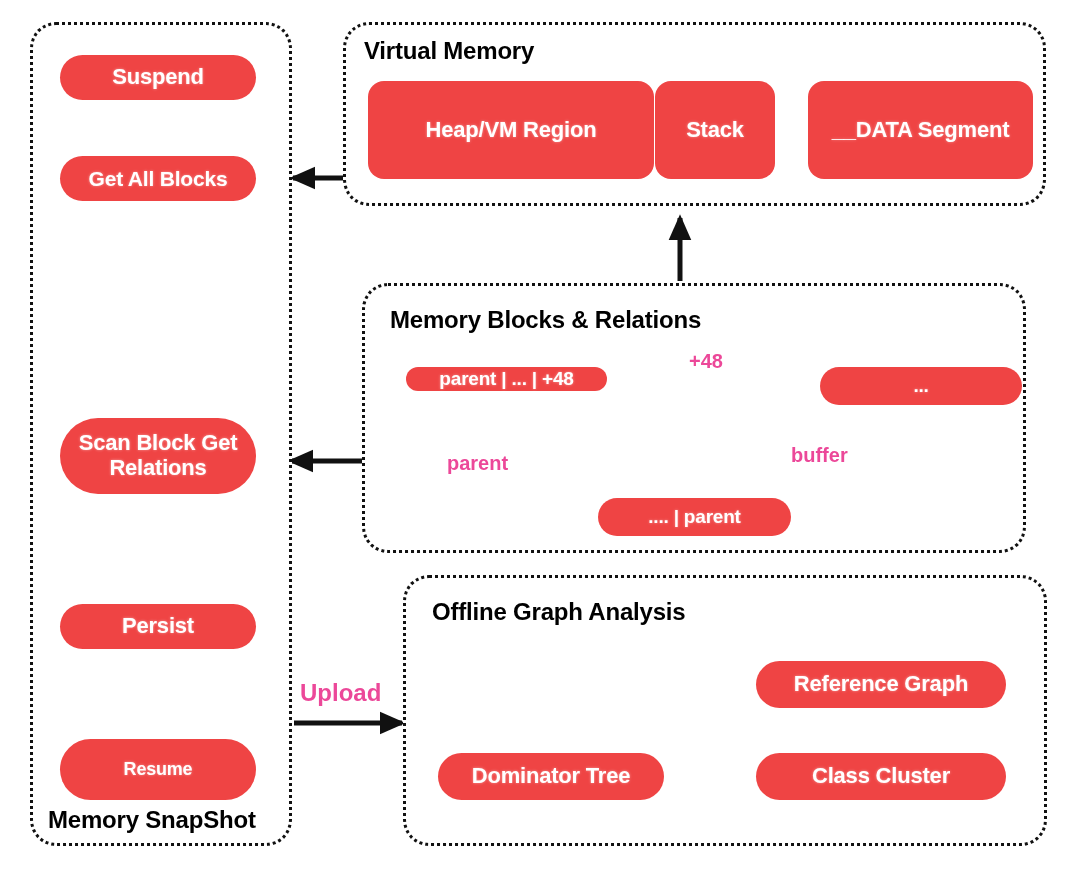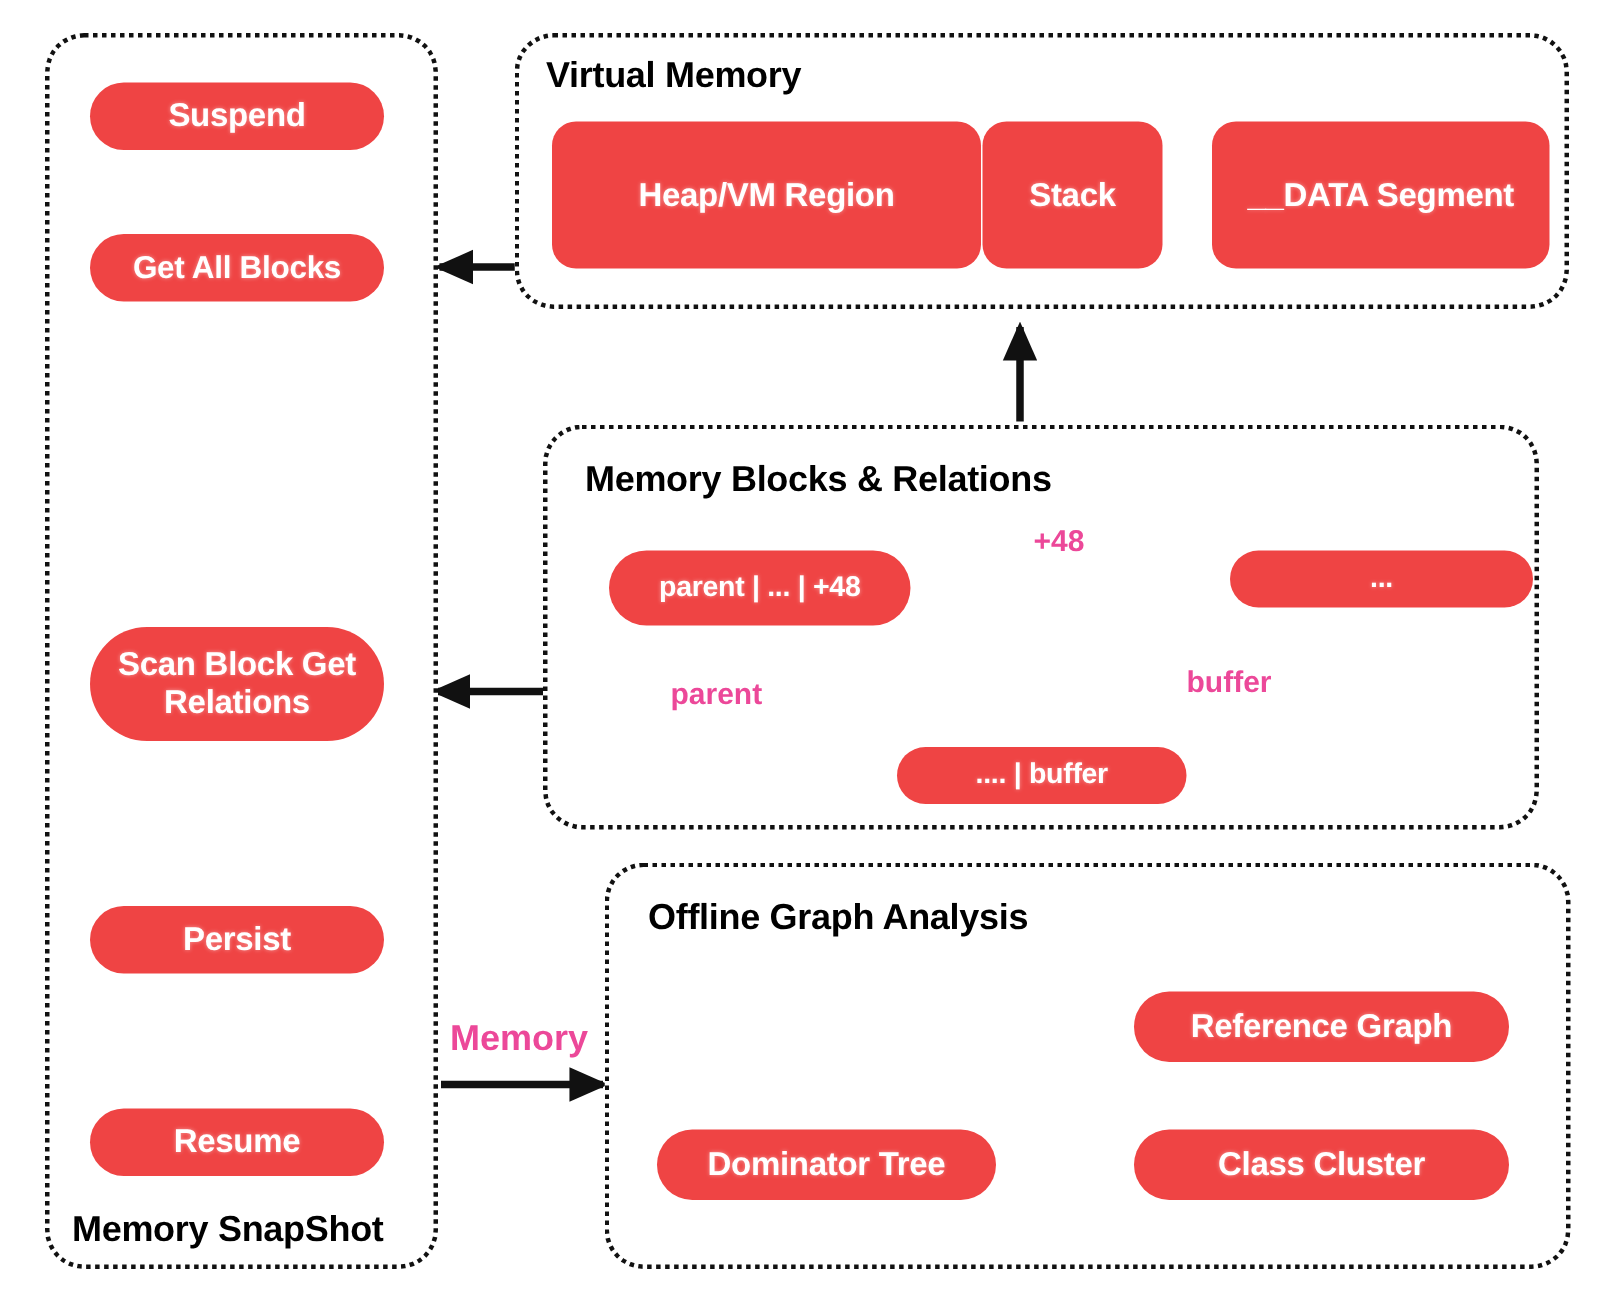--- a/index.html
+++ b/index.html
@@ -120,21 +120,21 @@
   </div>
 
   <div class="pill" style="left:60px; top:418px; width:196px; height:76px; font-size:22px; padding:0 12px;">
     <span>Scan Block Get Relations</span>
   </div>
 
   <div class="pill" style="left:60px; top:604px; width:196px; height:45px; font-size:22px;">
     <span>Persist</span>
   </div>
 
-  <div class="pill" style="left:60px; top:739px; width:196px; height:45px; font-size:22px;">
+  <div class="pill" style="left:60px; top:739px; width:196px; height:61px; font-size:18px;">
     <span>Resume</span>
   </div>
 
   <div class="panel-title" style="left:48px; top:806px; font-size:24px;">Memory SnapShot</div>
 
   <div class="panel" style="left:343px; top:22px; width:703px; height:184px;">
   </div>
 
   <div class="panel-title" style="left:364px; top:37px; font-size:24px;">Virtual Memory</div>
 
@@ -148,30 +148,30 @@
 
   <div class="pill rect" style="left:808px; top:81px; width:225px; height:98px; font-size:22px;">
     <span>__DATA Segment</span>
   </div>
 
   <div class="panel" style="left:362px; top:283px; width:664px; height:270px;">
   </div>
 
   <div class="panel-title" style="left:390px; top:306px; font-size:24px;">Memory Blocks &amp; Relations</div>
 
-  <div class="pill" style="left:406px; top:367px; width:201px; height:50px; font-size:19px;">
+  <div class="pill" style="left:406px; top:367px; width:201px; height:24px; font-size:19px;">
     <span>parent | ... | +48</span>
   </div>
 
   <div class="pill" style="left:820px; top:367px; width:202px; height:38px; font-size:19px;">
     <span>...</span>
   </div>
 
   <div class="pill" style="left:598px; top:498px; width:193px; height:38px; font-size:19px;">
-    <span>.... | buffer</span>
+    <span>.... | parent</span>
   </div>
 
   <div class="edge-label" style="left:689px; top:350px; font-size:20px;">+48</div>
 
   <div class="edge-label" style="left:447px; top:452px; font-size:20px;">parent</div>
 
   <div class="edge-label" style="left:791px; top:444px; font-size:20px;">buffer</div>
 
   <div class="panel" style="left:403px; top:575px; width:644px; height:271px;">
   </div>
@@ -184,15 +184,15 @@
   </div>
 
   <div class="pill" style="left:438px; top:753px; width:226px; height:47px; font-size:22px;">
     <span>Dominator Tree</span>
   </div>
 
   <div class="pill" style="left:756px; top:753px; width:250px; height:47px; font-size:22px;">
     <span>Class Cluster</span>
   </div>
 
-  <div class="edge-label" style="left:300px; top:679px; font-size:24px;">Memory</div>
+  <div class="edge-label" style="left:300px; top:679px; font-size:24px;">Upload</div>
 
 </div>
 
 </body></html>

